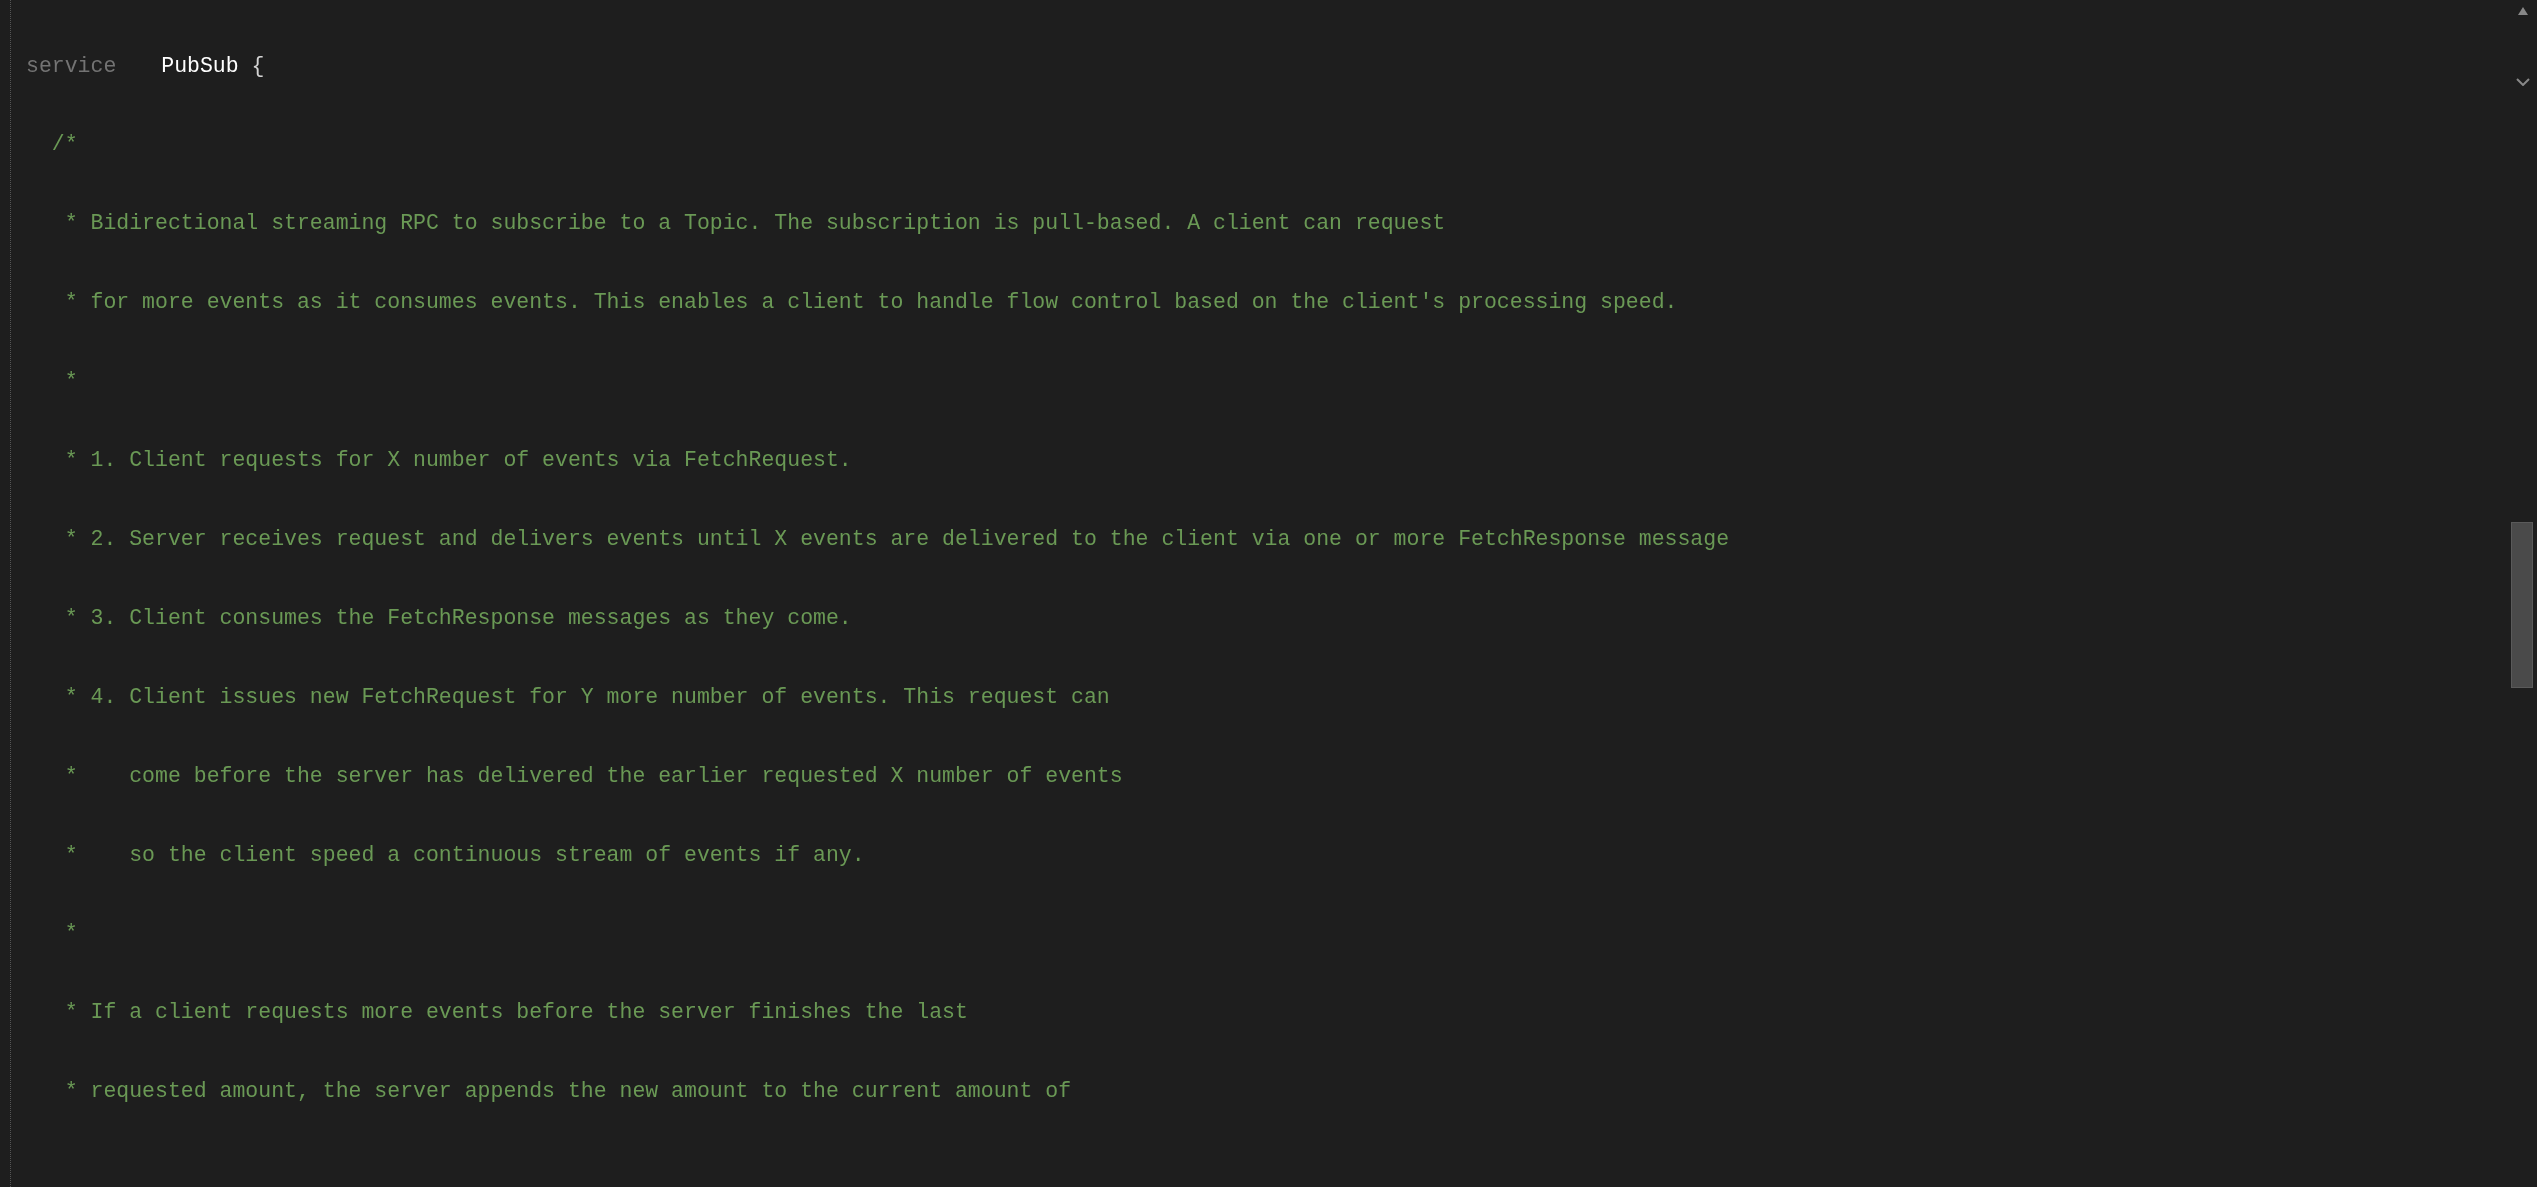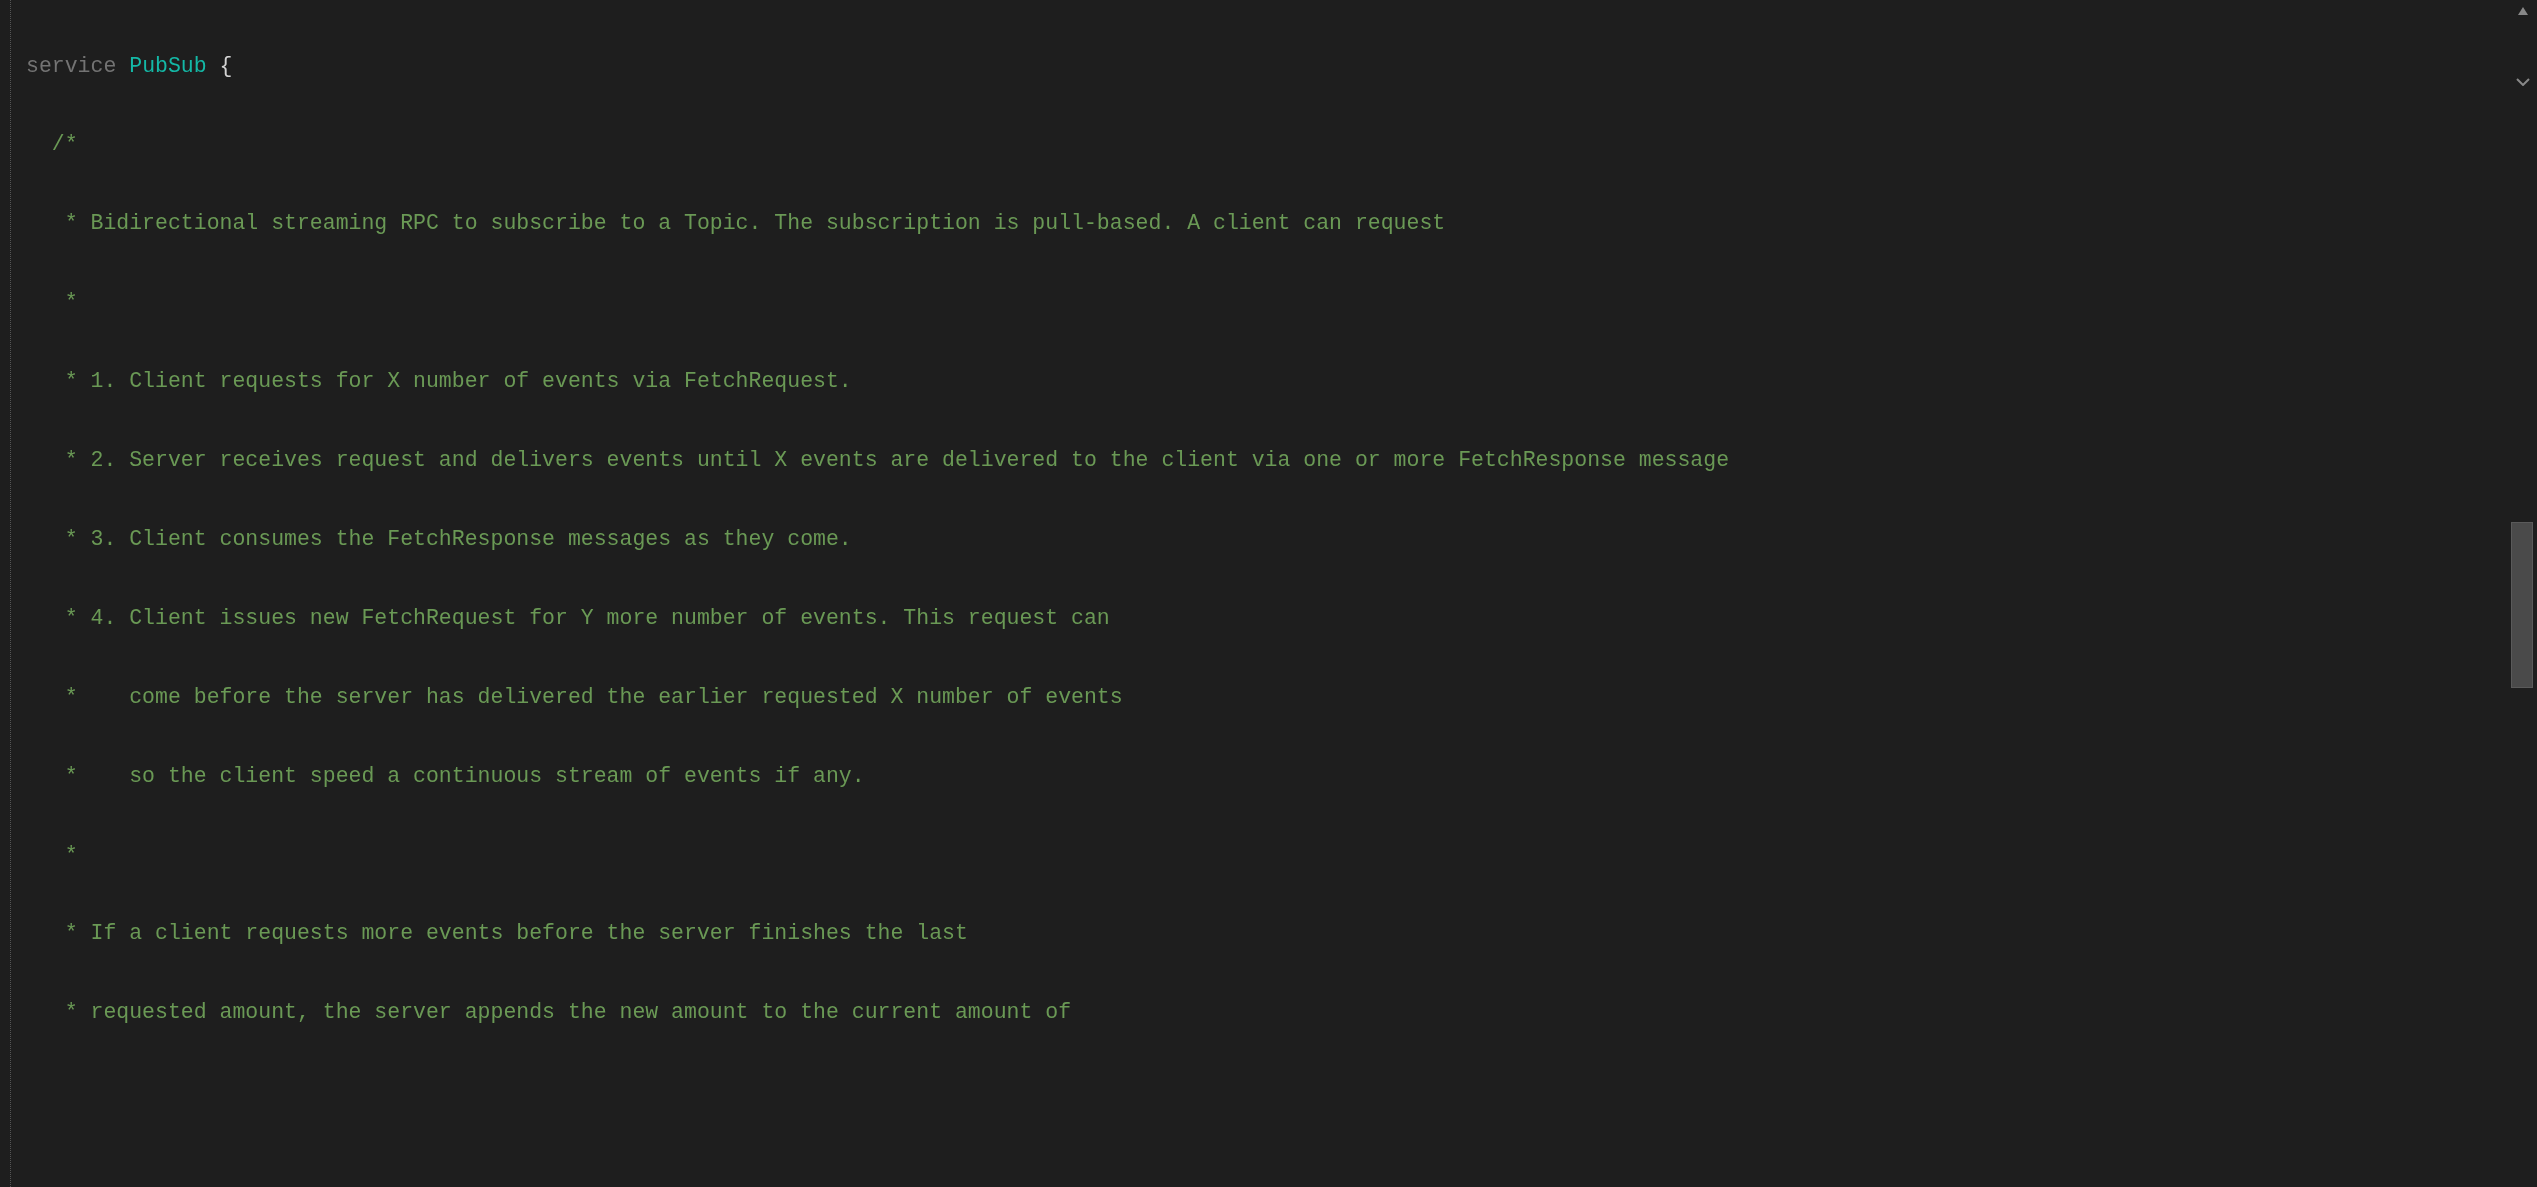--- a/index.html
+++ b/index.html
@@ -35,21 +35,21 @@
     border-left: 1px dotted #555;
   }
   .code-area {
     flex: 1;
     padding-left: 4px;
     white-space: pre;
     overflow: hidden;
   }
   .line { height: 26.3px; }
   .kw { color: #737373; }
-  .type { color: #14b8a6; }
+  .type { color: #ffffff; margin-left: 32px; }
   .punct { color: #d4d4d4; }
   .comment { color: #6a9955; }
   .scrollbar {
     position: absolute;
     right: 0;
     top: 0;
     width: 28px;
     height: 100%;
     background: #1e1e1e;
   }
@@ -86,20 +86,21 @@
 <body>
 
 <div class="editor">
   <div class="fold-gutter">
     <div class="fold-line"></div>
   </div>
   <div class="code-area">
     <div class="line"><span class="kw">service</span><span class="punct"> </span><span class="type">PubSub</span><span class="punct"> {</span></div>
     <div class="line comment">  /*</div>
     <div class="line comment">   * Bidirectional streaming RPC to subscribe to a Topic. The subscription is pull-based. A client can request</div>
+    <div class="line comment">   * for more events as it consumes events. This enables a client to handle flow control based on the client's processing speed.</div>
     <div class="line comment">   *</div>
     <div class="line comment">   * 1. Client requests for X number of events via FetchRequest.</div>
     <div class="line comment">   * 2. Server receives request and delivers events until X events are delivered to the client via one or more FetchResponse message</div>
     <div class="line comment">   * 3. Client consumes the FetchResponse messages as they come.</div>
     <div class="line comment">   * 4. Client issues new FetchRequest for Y more number of events. This request can</div>
     <div class="line comment">   *    come before the server has delivered the earlier requested X number of events</div>
     <div class="line comment">   *    so the client speed a continuous stream of events if any.</div>
     <div class="line comment">   *</div>
     <div class="line comment">   * If a client requests more events before the server finishes the last</div>
     <div class="line comment">   * requested amount, the server appends the new amount to the current amount of</div>

